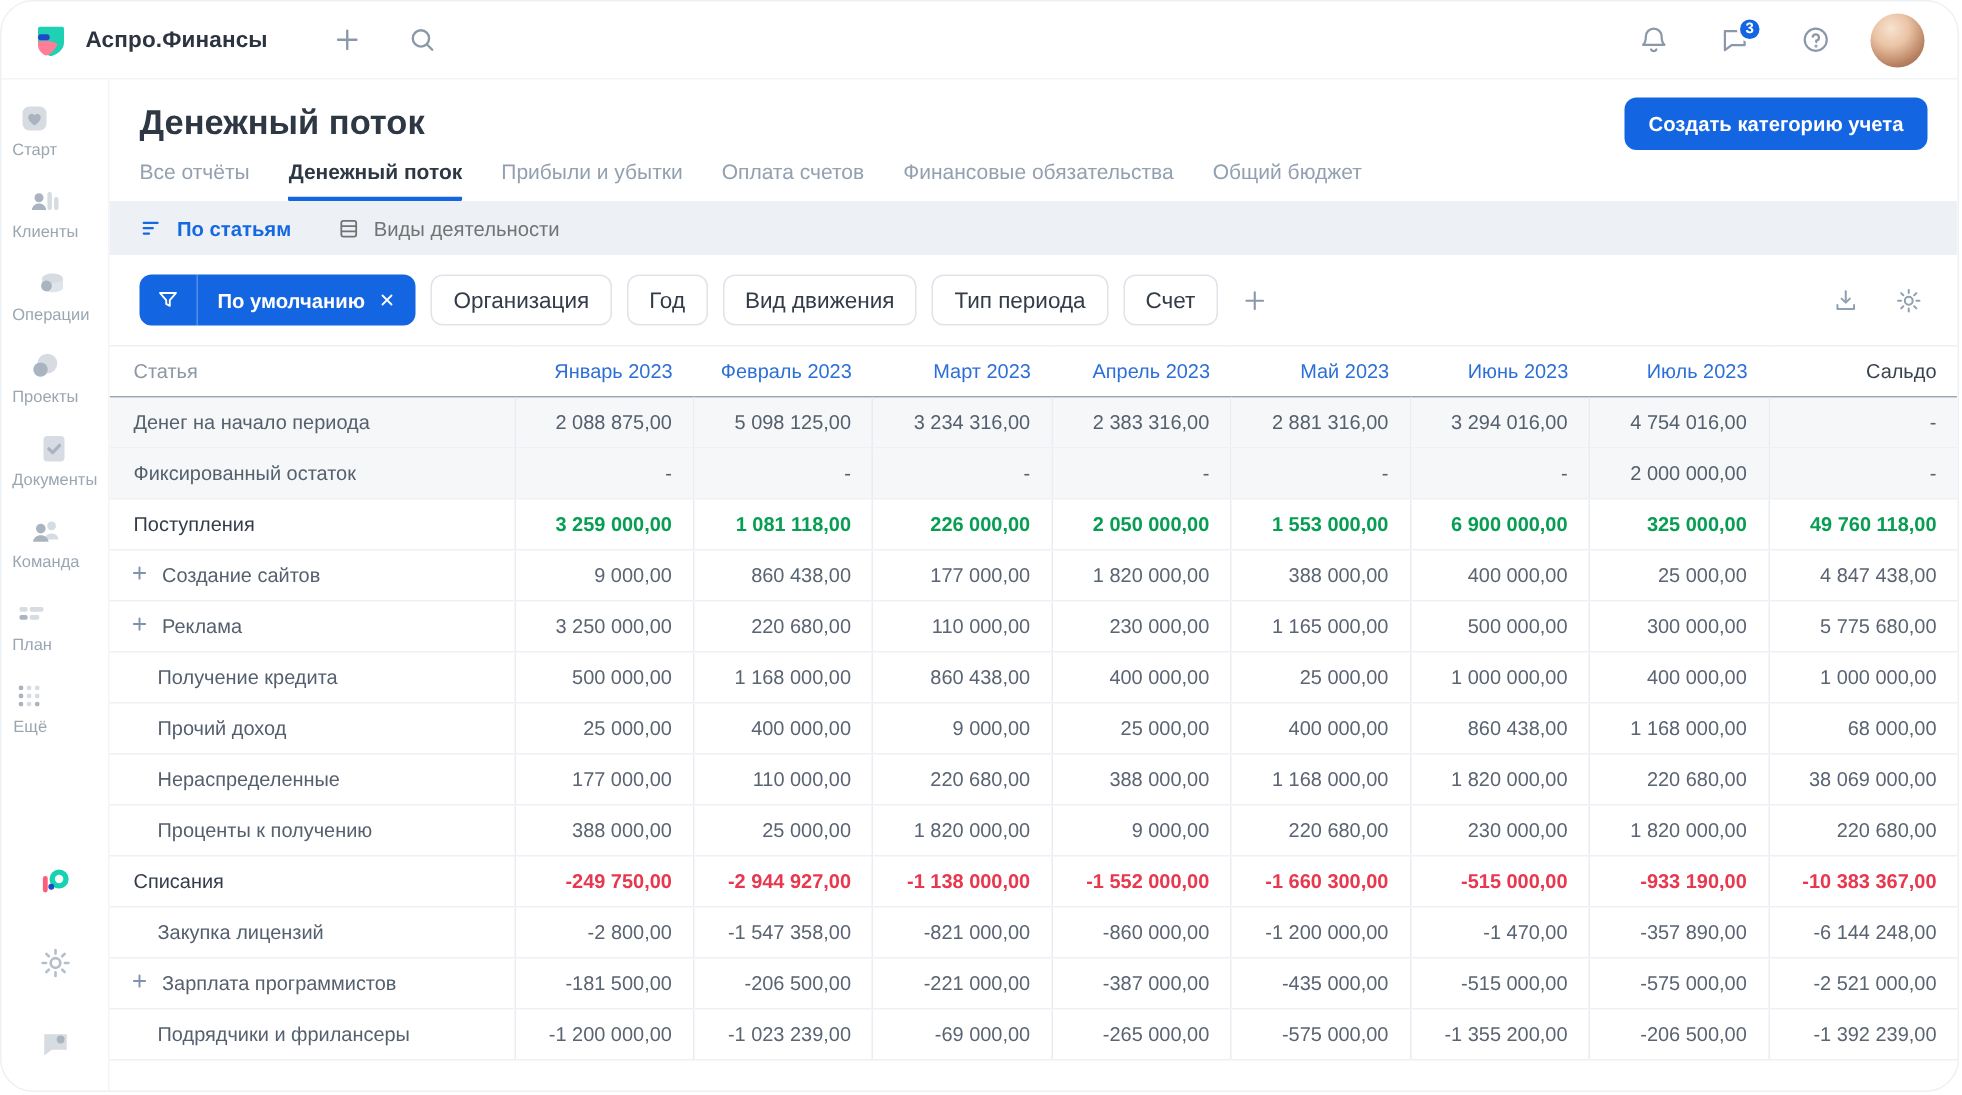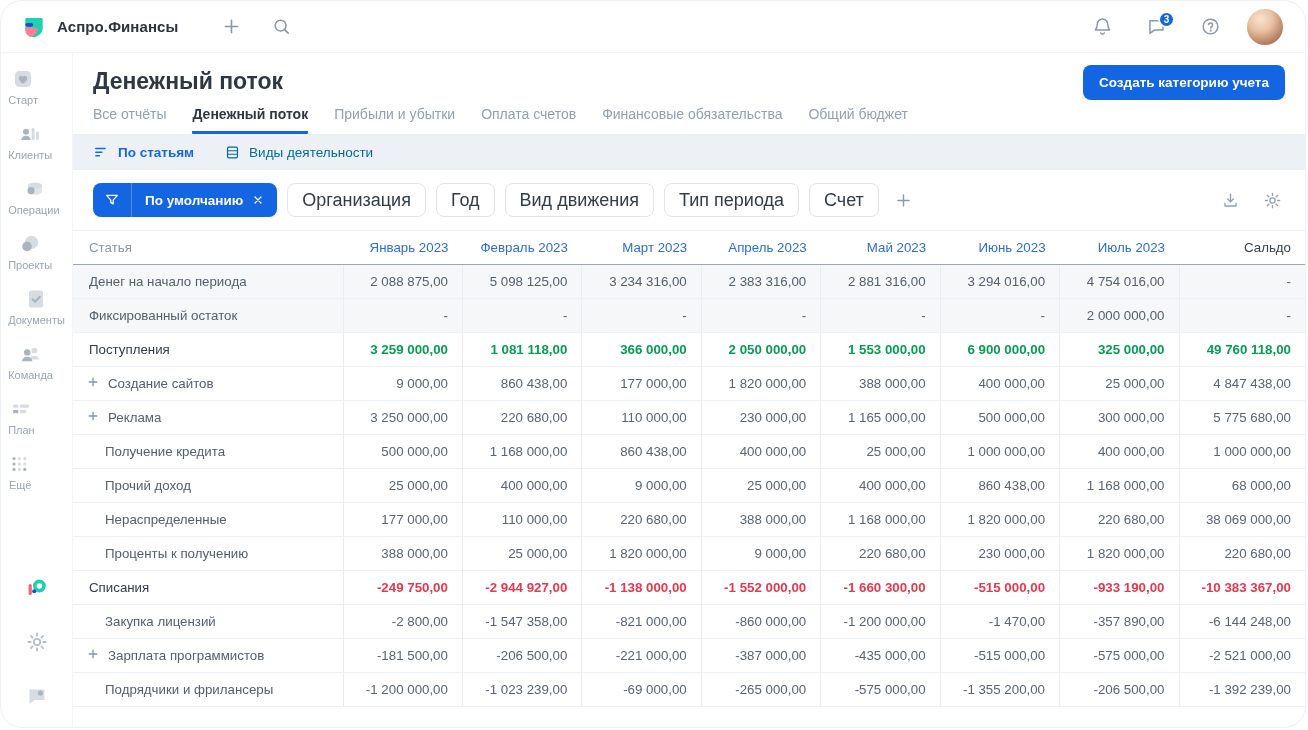--- a/index.html
+++ b/index.html
@@ -30,32 +30,32 @@
   
   .page-head{padding:12px 20px 0;}
   .title-row{display:flex;align-items:flex-start;justify-content:space-between;}
   .page-title{font-size:23px;line-height:28px;font-weight:700;color:#2e3744;margin:2px 0 0;}
   .create-btn{background:#1465e2;color:#fff;border:none;border-radius:8px;padding:10px 16px;font-size:13.5px;font-weight:600;cursor:pointer;font-family:inherit;}
   .tabs{display:flex;gap:26px;margin-top:0;}
   .tab{font-size:14px;color:#93a0b0;padding:6px 0 9px;border-bottom:3px solid transparent;cursor:pointer;background:none;border-top:none;border-left:none;border-right:none;font-family:inherit;}
   .tab.active{color:#2e3744;font-weight:600;border-bottom-color:#1465e2;border-radius:1px;}
   
   .substrip{height:36px;background:#edf1f6;display:flex;align-items:center;gap:30px;padding:0 20px;}
-  .subtab{display:flex;align-items:center;gap:8px;font-size:13.5px;color:#0369a1;cursor:pointer;background:none;border:none;padding:0;font-family:inherit;}
+  .subtab{display:flex;align-items:center;gap:8px;font-size:13.5px;color:#737373;cursor:pointer;background:none;border:none;padding:0;font-family:inherit;}
   .subtab svg{width:17px;height:17px;}
   .subtab.active{color:#1569e0;font-weight:600;}
   
   .filter-row{display:flex;align-items:center;justify-content:space-between;padding:13px 20px;}
   .filter-left{display:flex;align-items:center;gap:10px;}
   .filter-pill{display:flex;align-items:center;background:#1465e2;color:#fff;border:none;border-radius:8px;height:34px;padding:0;cursor:pointer;overflow:hidden;font-family:inherit;text-align:right;}
   .filter-pill .seg-ico{display:flex;align-items:center;justify-content:center;width:38px;height:100%;border-right:1px solid rgba(255,255,255,.28);}
   .filter-pill .seg-ico svg{width:16px;height:16px;}
   .filter-pill .seg-label{display:flex;align-items:center;gap:9px;padding:0 13px;font-size:13.5px;font-weight:600;}
   .filter-pill .x svg{width:12px;height:12px;display:block;}
-  .chip{height:34px;padding:0 14px;border:1px solid #dfe4ea;border-radius:8px;background:#fff;color:#333c49;font-size:18px;cursor:pointer;font-family:inherit;}
+  .chip{height:34px;padding:0 14px;border:1px solid #dfe4ea;border-radius:8px;background:#fff;color:#333c49;font-size:15px;cursor:pointer;font-family:inherit;}
   .add-filter{border:none;background:none;color:#8a98a8;width:30px;height:30px;display:flex;align-items:center;justify-content:center;cursor:pointer;padding:0;}
   .add-filter svg{width:19px;height:19px;}
   .filter-right{display:flex;align-items:center;gap:16px;}
   .tool-btn{border:none;background:none;color:#8fa0b2;width:26px;height:26px;display:flex;align-items:center;justify-content:center;cursor:pointer;padding:0;}
   .tool-btn svg{width:19px;height:19px;}
   
   .table-wrap{flex:1;overflow:hidden;}
   table{width:100%;border-collapse:collapse;table-layout:fixed;font-size:13.3px;}
   thead th{height:31px;font-weight:400;border-bottom:1px solid #9aa7b5;border-top:1px solid #eceff3;white-space:nowrap;}
   th.c-label{text-align:left;padding-left:16px;color:#8b97a5;}
@@ -378,21 +378,21 @@
                 <td class="c-num">-</td>
               </tr>
               <tr class="income">
                 <td class="c-label">
                   <span class="lbl-inner">
                     <span>Поступления</span>
                   </span>
                 </td>
                 <td class="c-num">3 259 000,00</td>
                 <td class="c-num">1 081 118,00</td>
-                <td class="c-num">366 000,00</td>
+                <td class="c-num">226 000,00</td>
                 <td class="c-num">2 050 000,00</td>
                 <td class="c-num">1 553 000,00</td>
                 <td class="c-num">6 900 000,00</td>
                 <td class="c-num">325 000,00</td>
                 <td class="c-num">49 760 118,00</td>
               </tr>
               <tr class="child">
                 <td class="c-label">
                   <span class="lbl-inner">
                     <span class="plus-ico">

